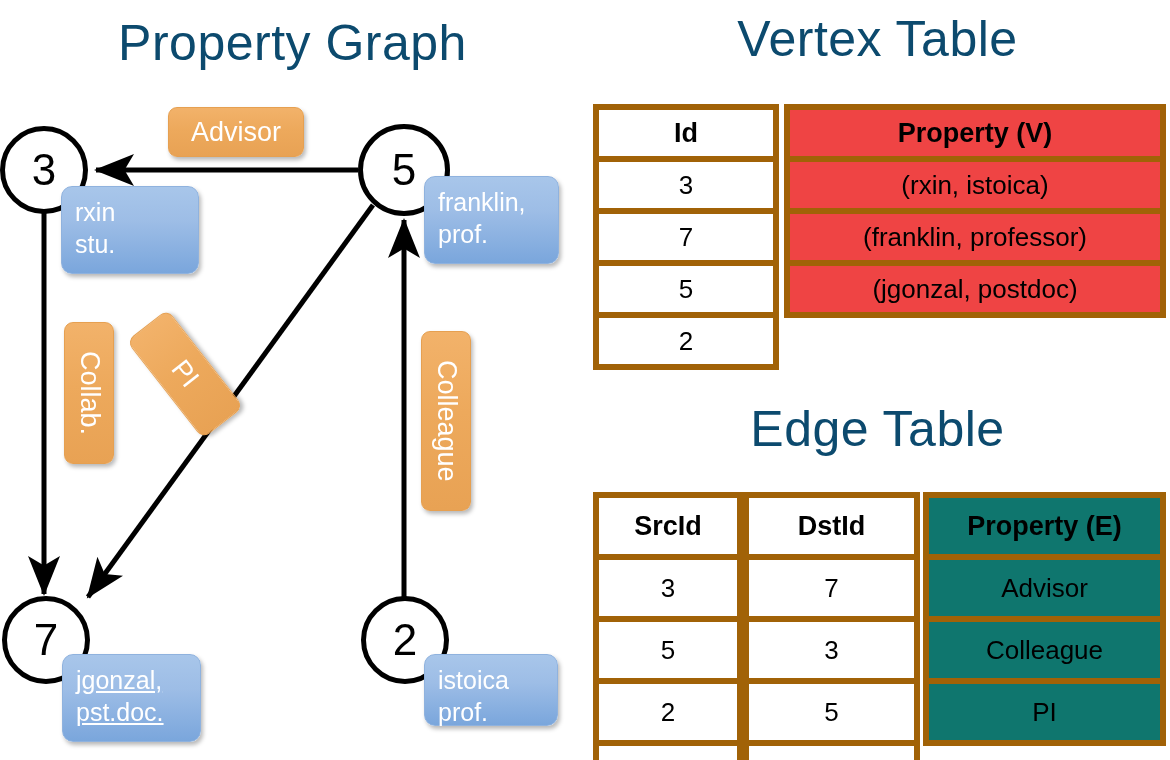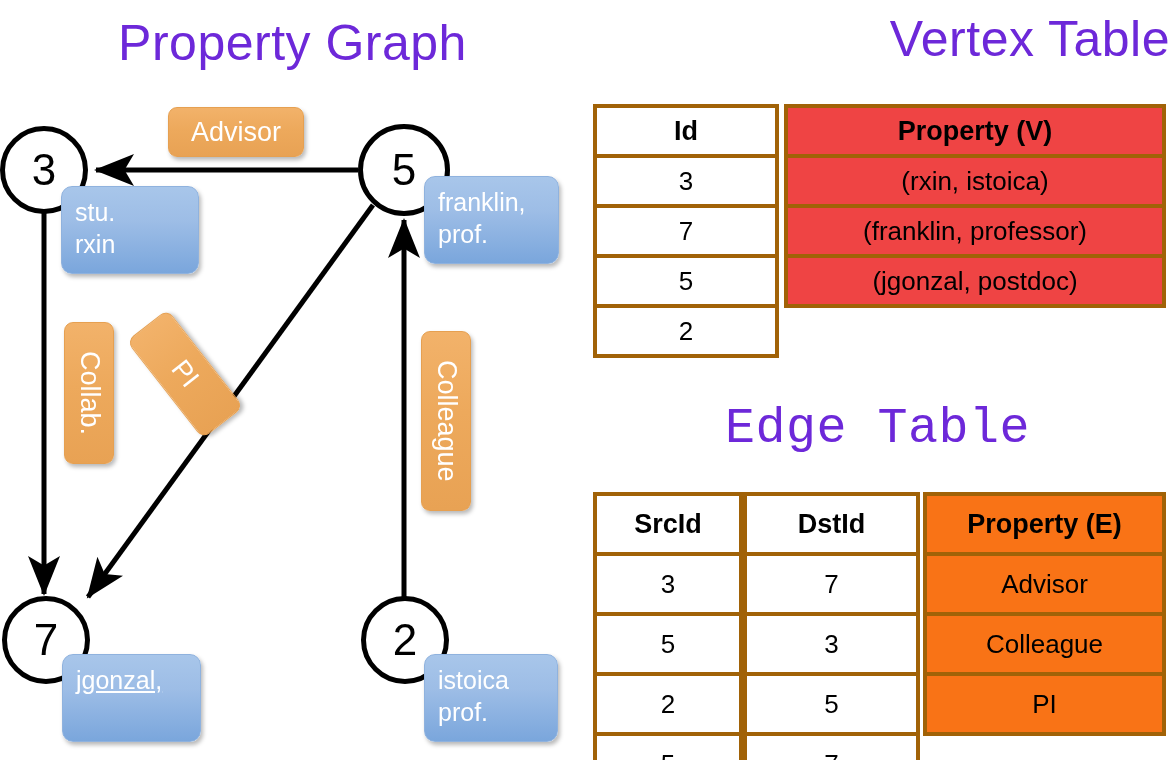--- a/index.html
+++ b/index.html
@@ -17,27 +17,27 @@
     color: #000000;
   }
 
   
   .title {
     position: absolute;
     font-family: "Liberation Sans", sans-serif;
     font-weight: 300;
     font-size: 50px;
     letter-spacing: 0.5px;
-    color: #6d28d9;
+    color: #0c4a6e;
     white-space: nowrap;
     text-align: center;
   }
   #title-property-graph { left: 0px;   top: 14px;  width: 585px; }
-  #title-vertex-table   { left: 585px; top: 10px;  width: 585px; text-align: right; }
-  #title-edge-table     { left: 585px; top: 400px; width: 585px; font-family: Liberation Mono, monospace; }
+  #title-vertex-table   { left: 585px; top: 10px;  width: 585px; }
+  #title-edge-table     { left: 585px; top: 400px; width: 585px; }
 
   
   #graph-panel {
     position: absolute;
     left: 0; top: 0;
     width: 585px; height: 760px;
   }
   #graph-svg {
     position: absolute;
     left: 0; top: 0;
@@ -102,42 +102,42 @@
   }
 
   
   .tbl {
     position: absolute;
     border-collapse: collapse;
     font-family: "Liberation Sans", sans-serif;
     font-weight: 300;
   }
   .tbl td, .tbl th {
-    border: 4px solid #a16207;
+    border: 6px solid #a16207;
     text-align: center;
     font-weight: 300;
     font-size: 26px;
     padding: 0;
     height: 46px;
     background: #ffffff;
   }
   .tbl th {
     font-weight: bold;
     font-size: 27px;
   }
   
   #vertex-id-table   { left: 593px; top: 104px; width: 186px; }
   #vertex-prop-table { left: 784px; top: 104px; width: 382px; }
   #vertex-prop-table td, #vertex-prop-table th { background: #ef4444; }
 
   
   #edge-src-table  { left: 593px; top: 492px; width: 150px; }
   #edge-dst-table  { left: 743px; top: 492px; width: 177px; }
   #edge-prop-table { left: 923px; top: 492px; width: 243px; }
-  #edge-prop-table td, #edge-prop-table th { background: #f97316; }
+  #edge-prop-table td, #edge-prop-table th { background: #0f766e; }
   #edge-src-table td, #edge-src-table th,
   #edge-dst-table td, #edge-dst-table th { height: 56px; }
   #edge-prop-table td, #edge-prop-table th { height: 56px; }
 </style>
 </head>
 <body>
 
 <div class="title" id="title-property-graph">Property Graph</div>
 
 <div class="title" id="title-vertex-table">Vertex Table</div>
@@ -180,34 +180,35 @@
 
   <div class="vertex-node" style="left:2px;   top:596px; width:88px; height:88px;">
     <span>7</span>
   </div>
 
   <div class="vertex-node" style="left:361px; top:596px; width:88px; height:88px;">
     <span>2</span>
   </div>
 
   <div class="prop-box" style="left:61px; top:186px; width:138px; height:88px;">
+    <span>rxin</span>
     <span>stu.</span>
-    <span>rxin</span>
   </div>
 
   <div class="prop-box" style="left:424px; top:176px; width:135px; height:88px;">
     <span>franklin,</span>
     <span>prof.</span>
   </div>
 
   <div class="prop-box" style="left:62px; top:654px; width:139px; height:88px;text-decoration:underline;">
     <span>jgonzal,</span>
-  </div>
-
-  <div class="prop-box" style="left:424px; top:654px; width:134px; height:88px;">
+    <span>pst.doc.</span>
+  </div>
+
+  <div class="prop-box" style="left:424px; top:654px; width:134px; height:72px;">
     <span>istoica</span>
     <span>prof.</span>
   </div>
 
   <div class="edge-label" style="left:168px; top:107px; width:136px; height:50px; font-size:27px;">
     <span>Advisor</span>
   </div>
 
   <div class="edge-label vertical-text" style="left:64px; top:322px; width:50px; height:142px; font-size:27px;">
     <span>Collab.</span>

